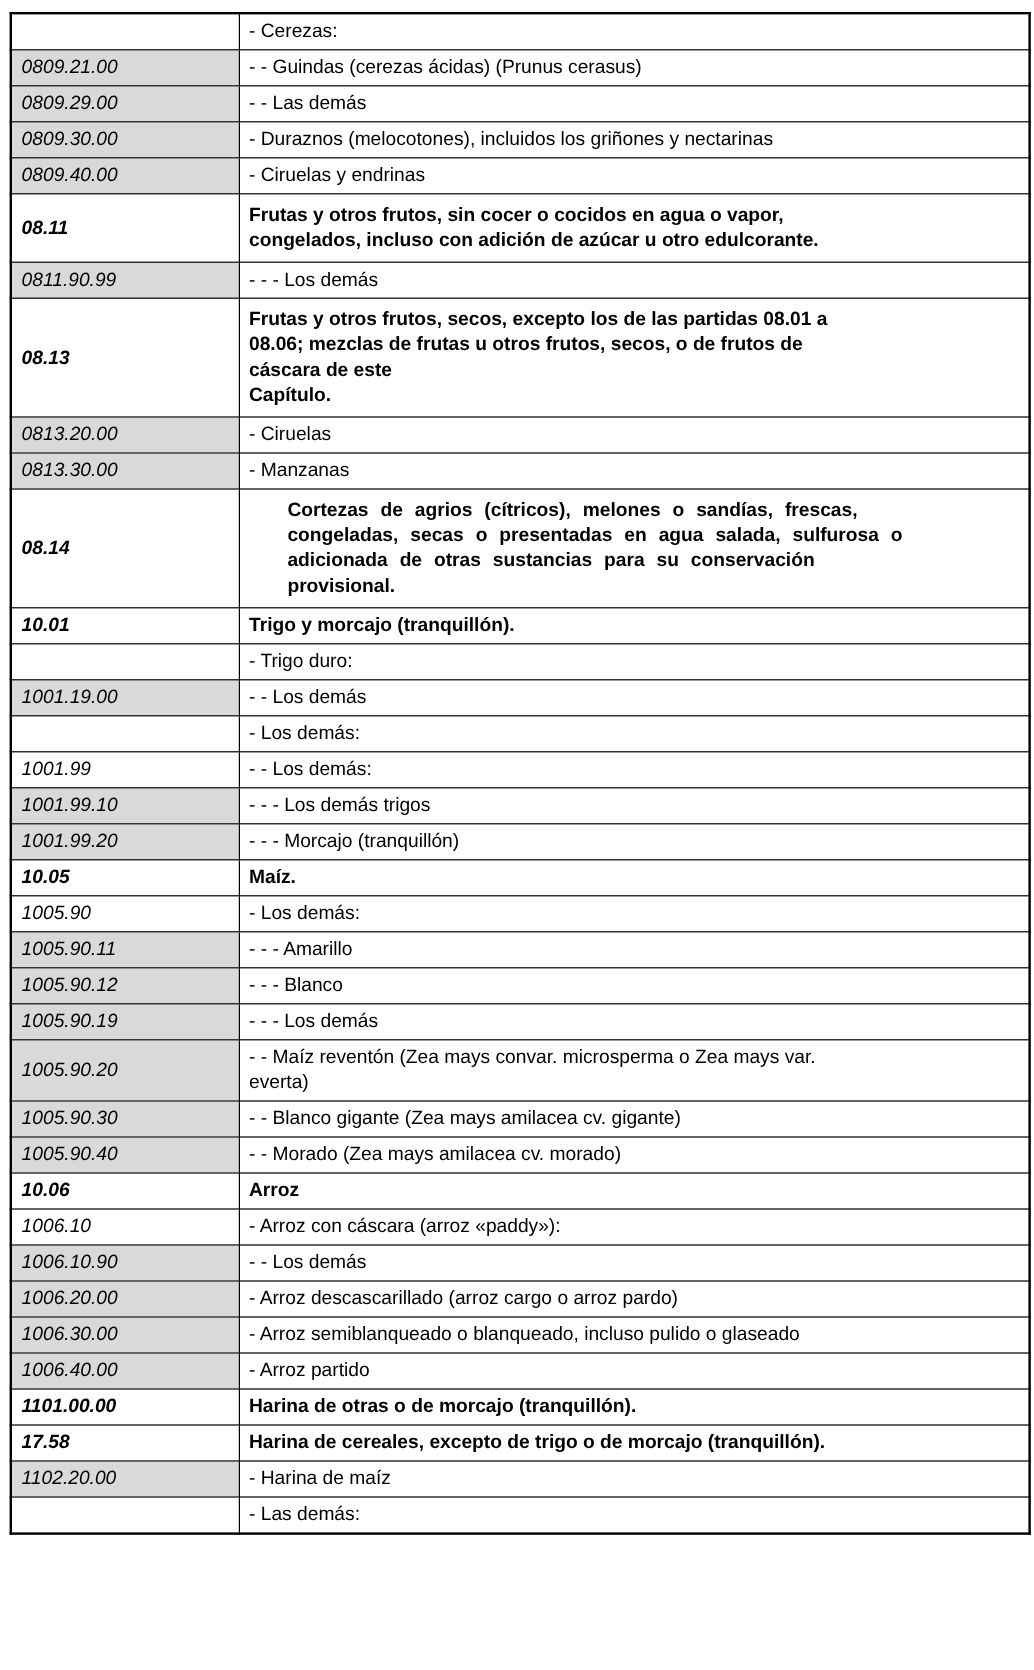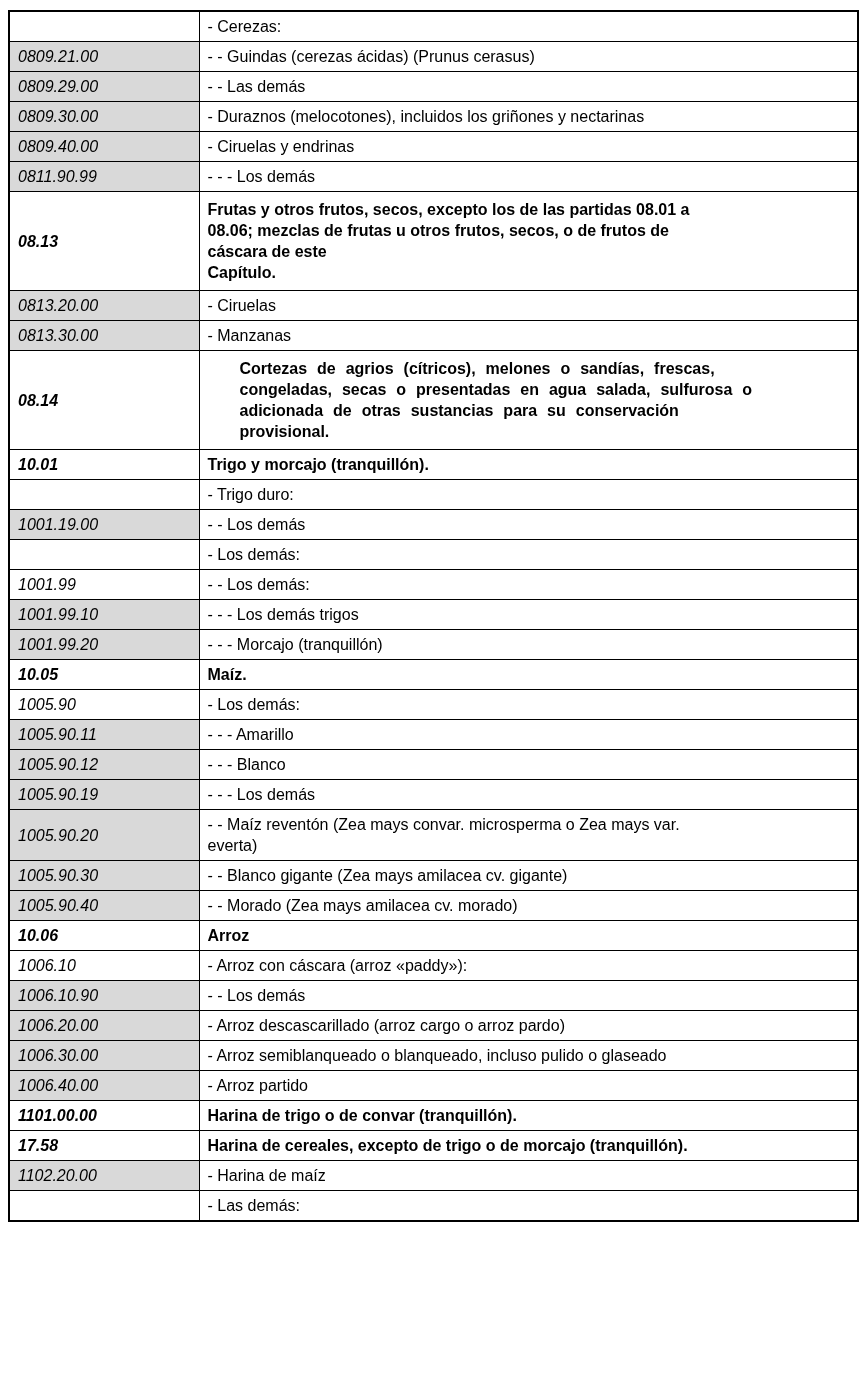--- a/index.html
+++ b/index.html
@@ -63,20 +63,25 @@
     <td class="desc">- - Las demás</td>
   </tr>
         <tr>
     <td class="code shaded">0809.30.00</td>
     <td class="desc">- Duraznos (melocotones), incluidos los griñones y nectarinas</td>
   </tr>
         <tr>
     <td class="code shaded">0809.40.00</td>
     <td class="desc">- Ciruelas y endrinas</td>
   </tr>
+        <tr class="bold tall">
+    <td class="code">08.11</td>
+    <td class="desc">Frutas y otros frutos, sin cocer o cocidos en agua o vapor,
+congelados, incluso con adición de azúcar u otro edulcorante.</td>
+  </tr>
         <tr>
     <td class="code shaded">0811.90.99</td>
     <td class="desc">- - - Los demás</td>
   </tr>
         <tr class="bold tall">
     <td class="code">08.13</td>
     <td class="desc">Frutas y otros frutos, secos, excepto los de las partidas 08.01 a
 08.06; mezclas de frutas u otros frutos, secos, o de frutos de
 cáscara de este
 Capítulo.</td>
@@ -176,21 +181,21 @@
         <tr>
     <td class="code shaded">1006.30.00</td>
     <td class="desc">- Arroz semiblanqueado o blanqueado, incluso pulido o glaseado</td>
   </tr>
         <tr>
     <td class="code shaded">1006.40.00</td>
     <td class="desc">- Arroz partido</td>
   </tr>
         <tr class="bold">
     <td class="code">1101.00.00</td>
-    <td class="desc">Harina de trigo o de convar (tranquillón).</td>
+    <td class="desc">Harina de otras o de morcajo (tranquillón).</td>
   </tr>
         <tr class="bold">
     <td class="code">17.58</td>
     <td class="desc">Harina de cereales, excepto de trigo o de morcajo (tranquillón).</td>
   </tr>
         <tr>
     <td class="code shaded">1102.20.00</td>
     <td class="desc">- Harina de maíz</td>
   </tr>
         <tr>

